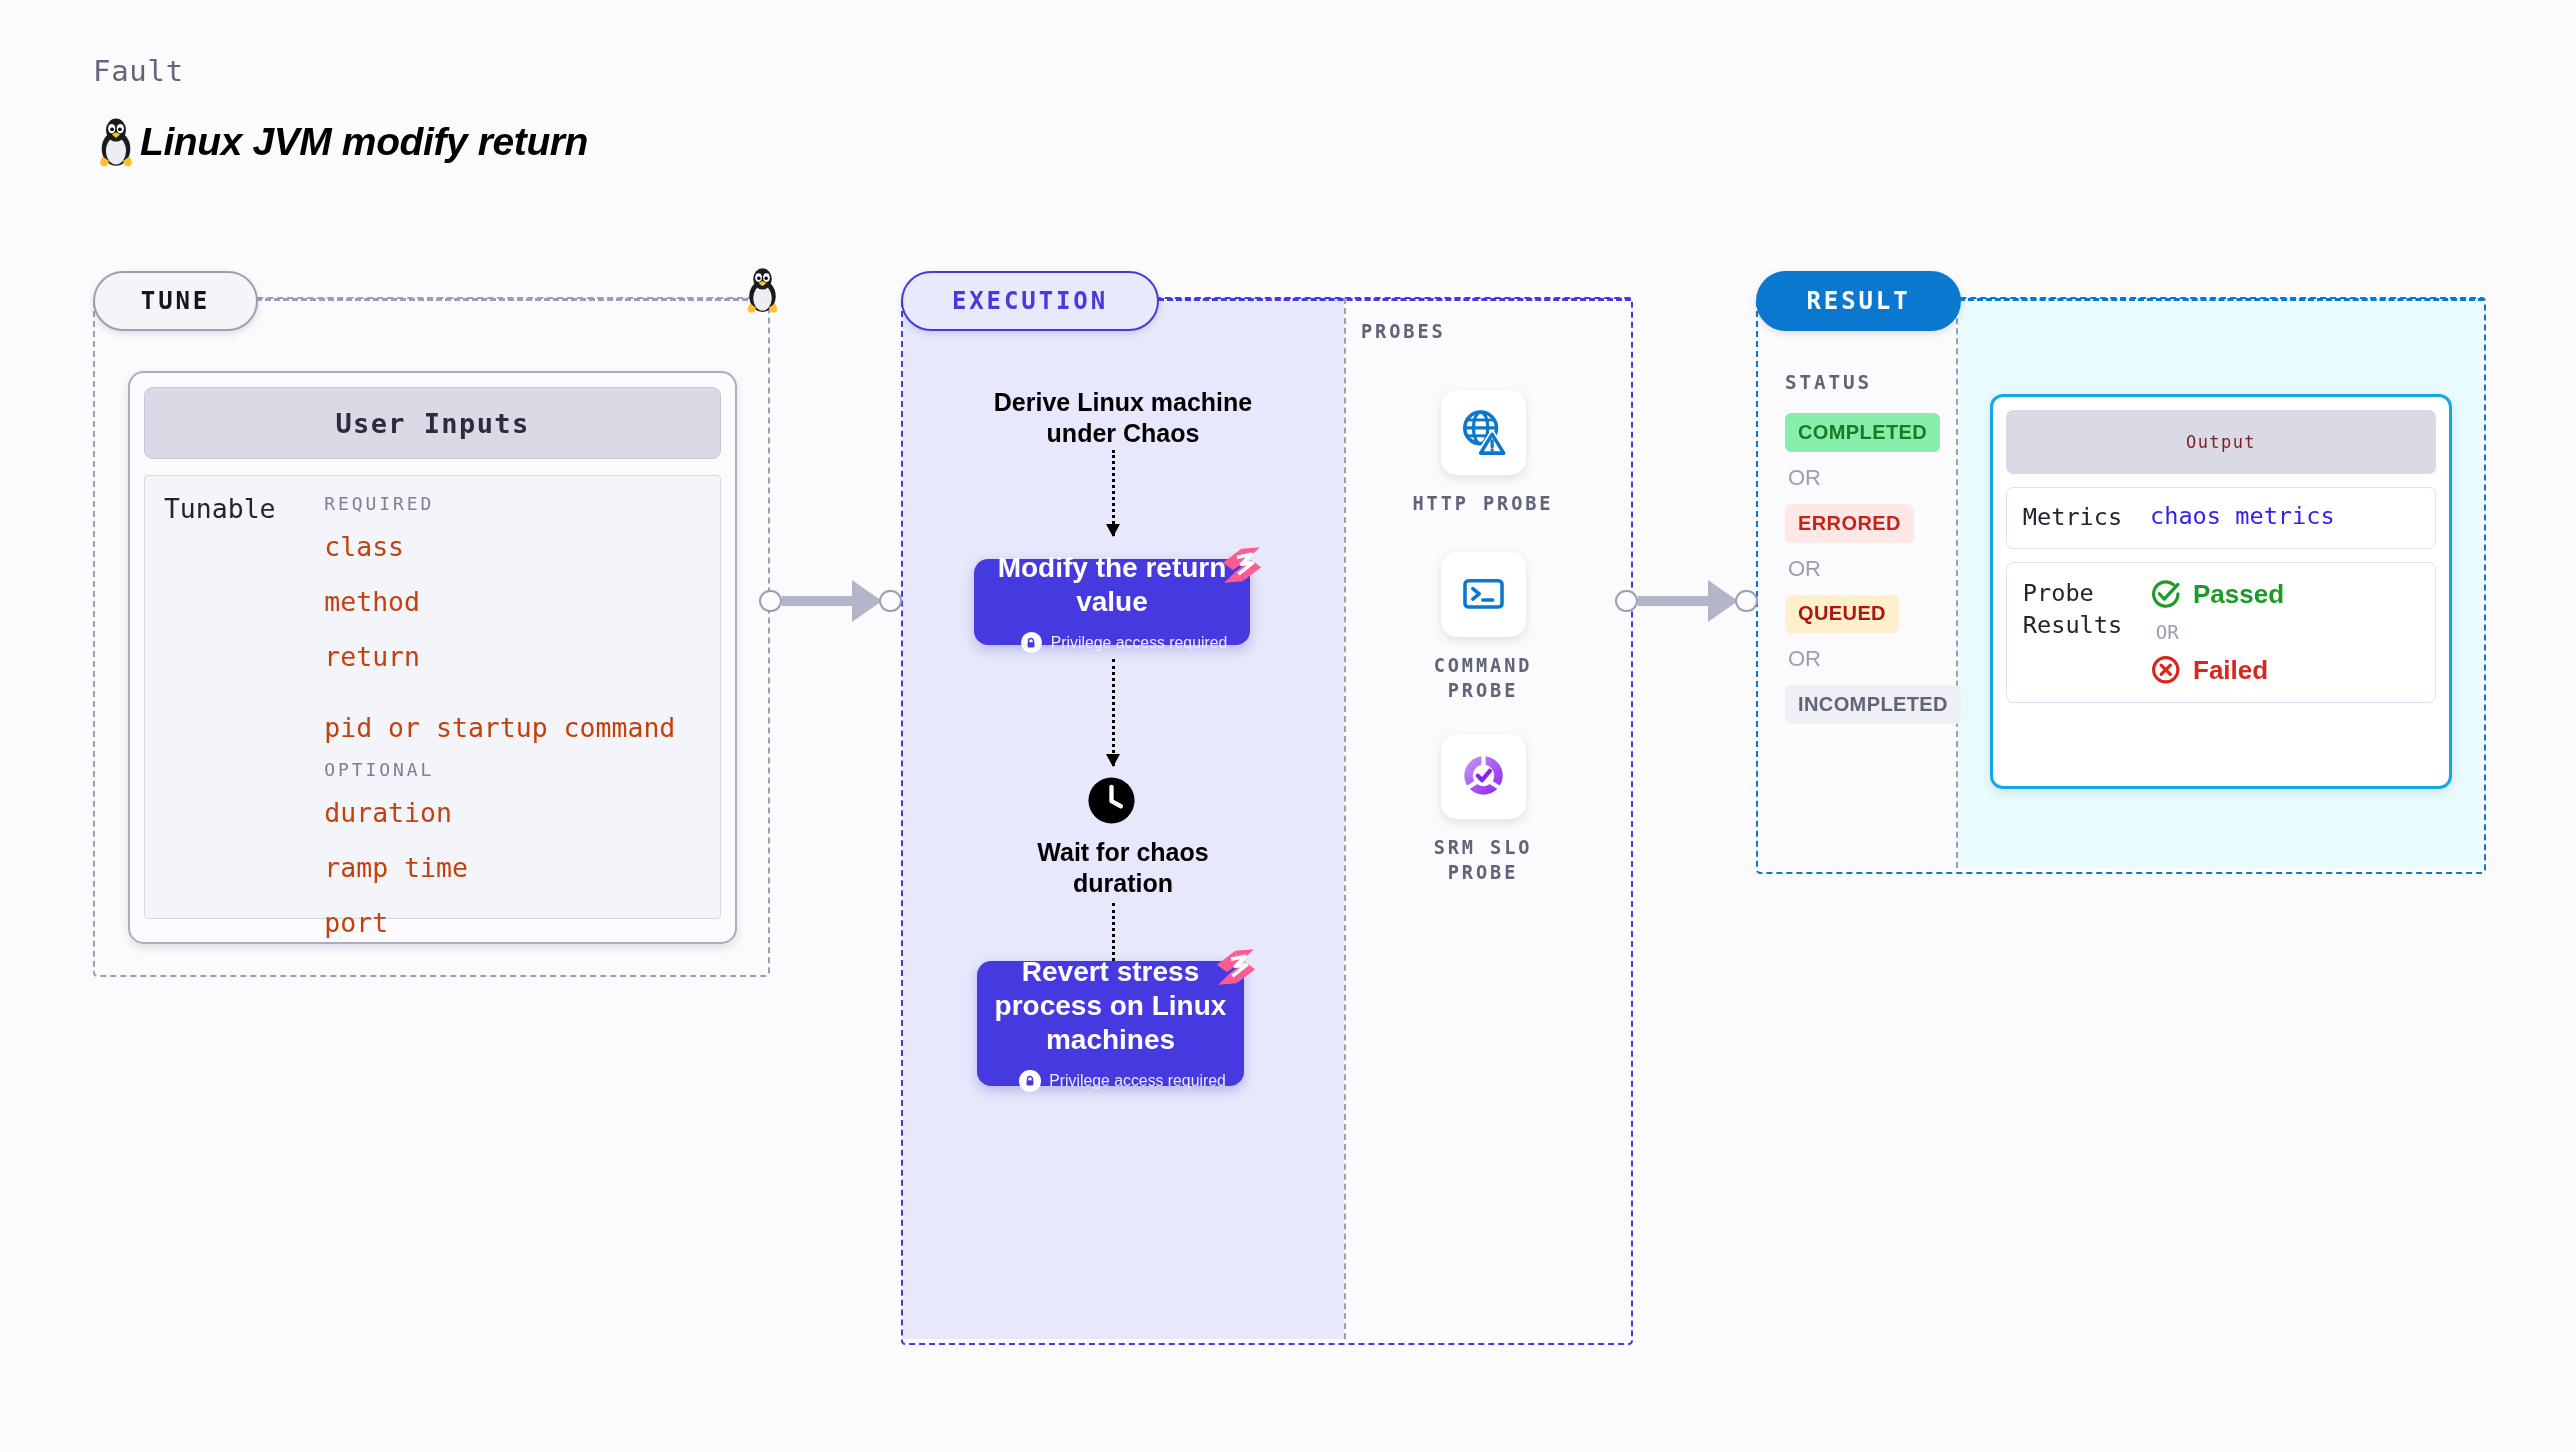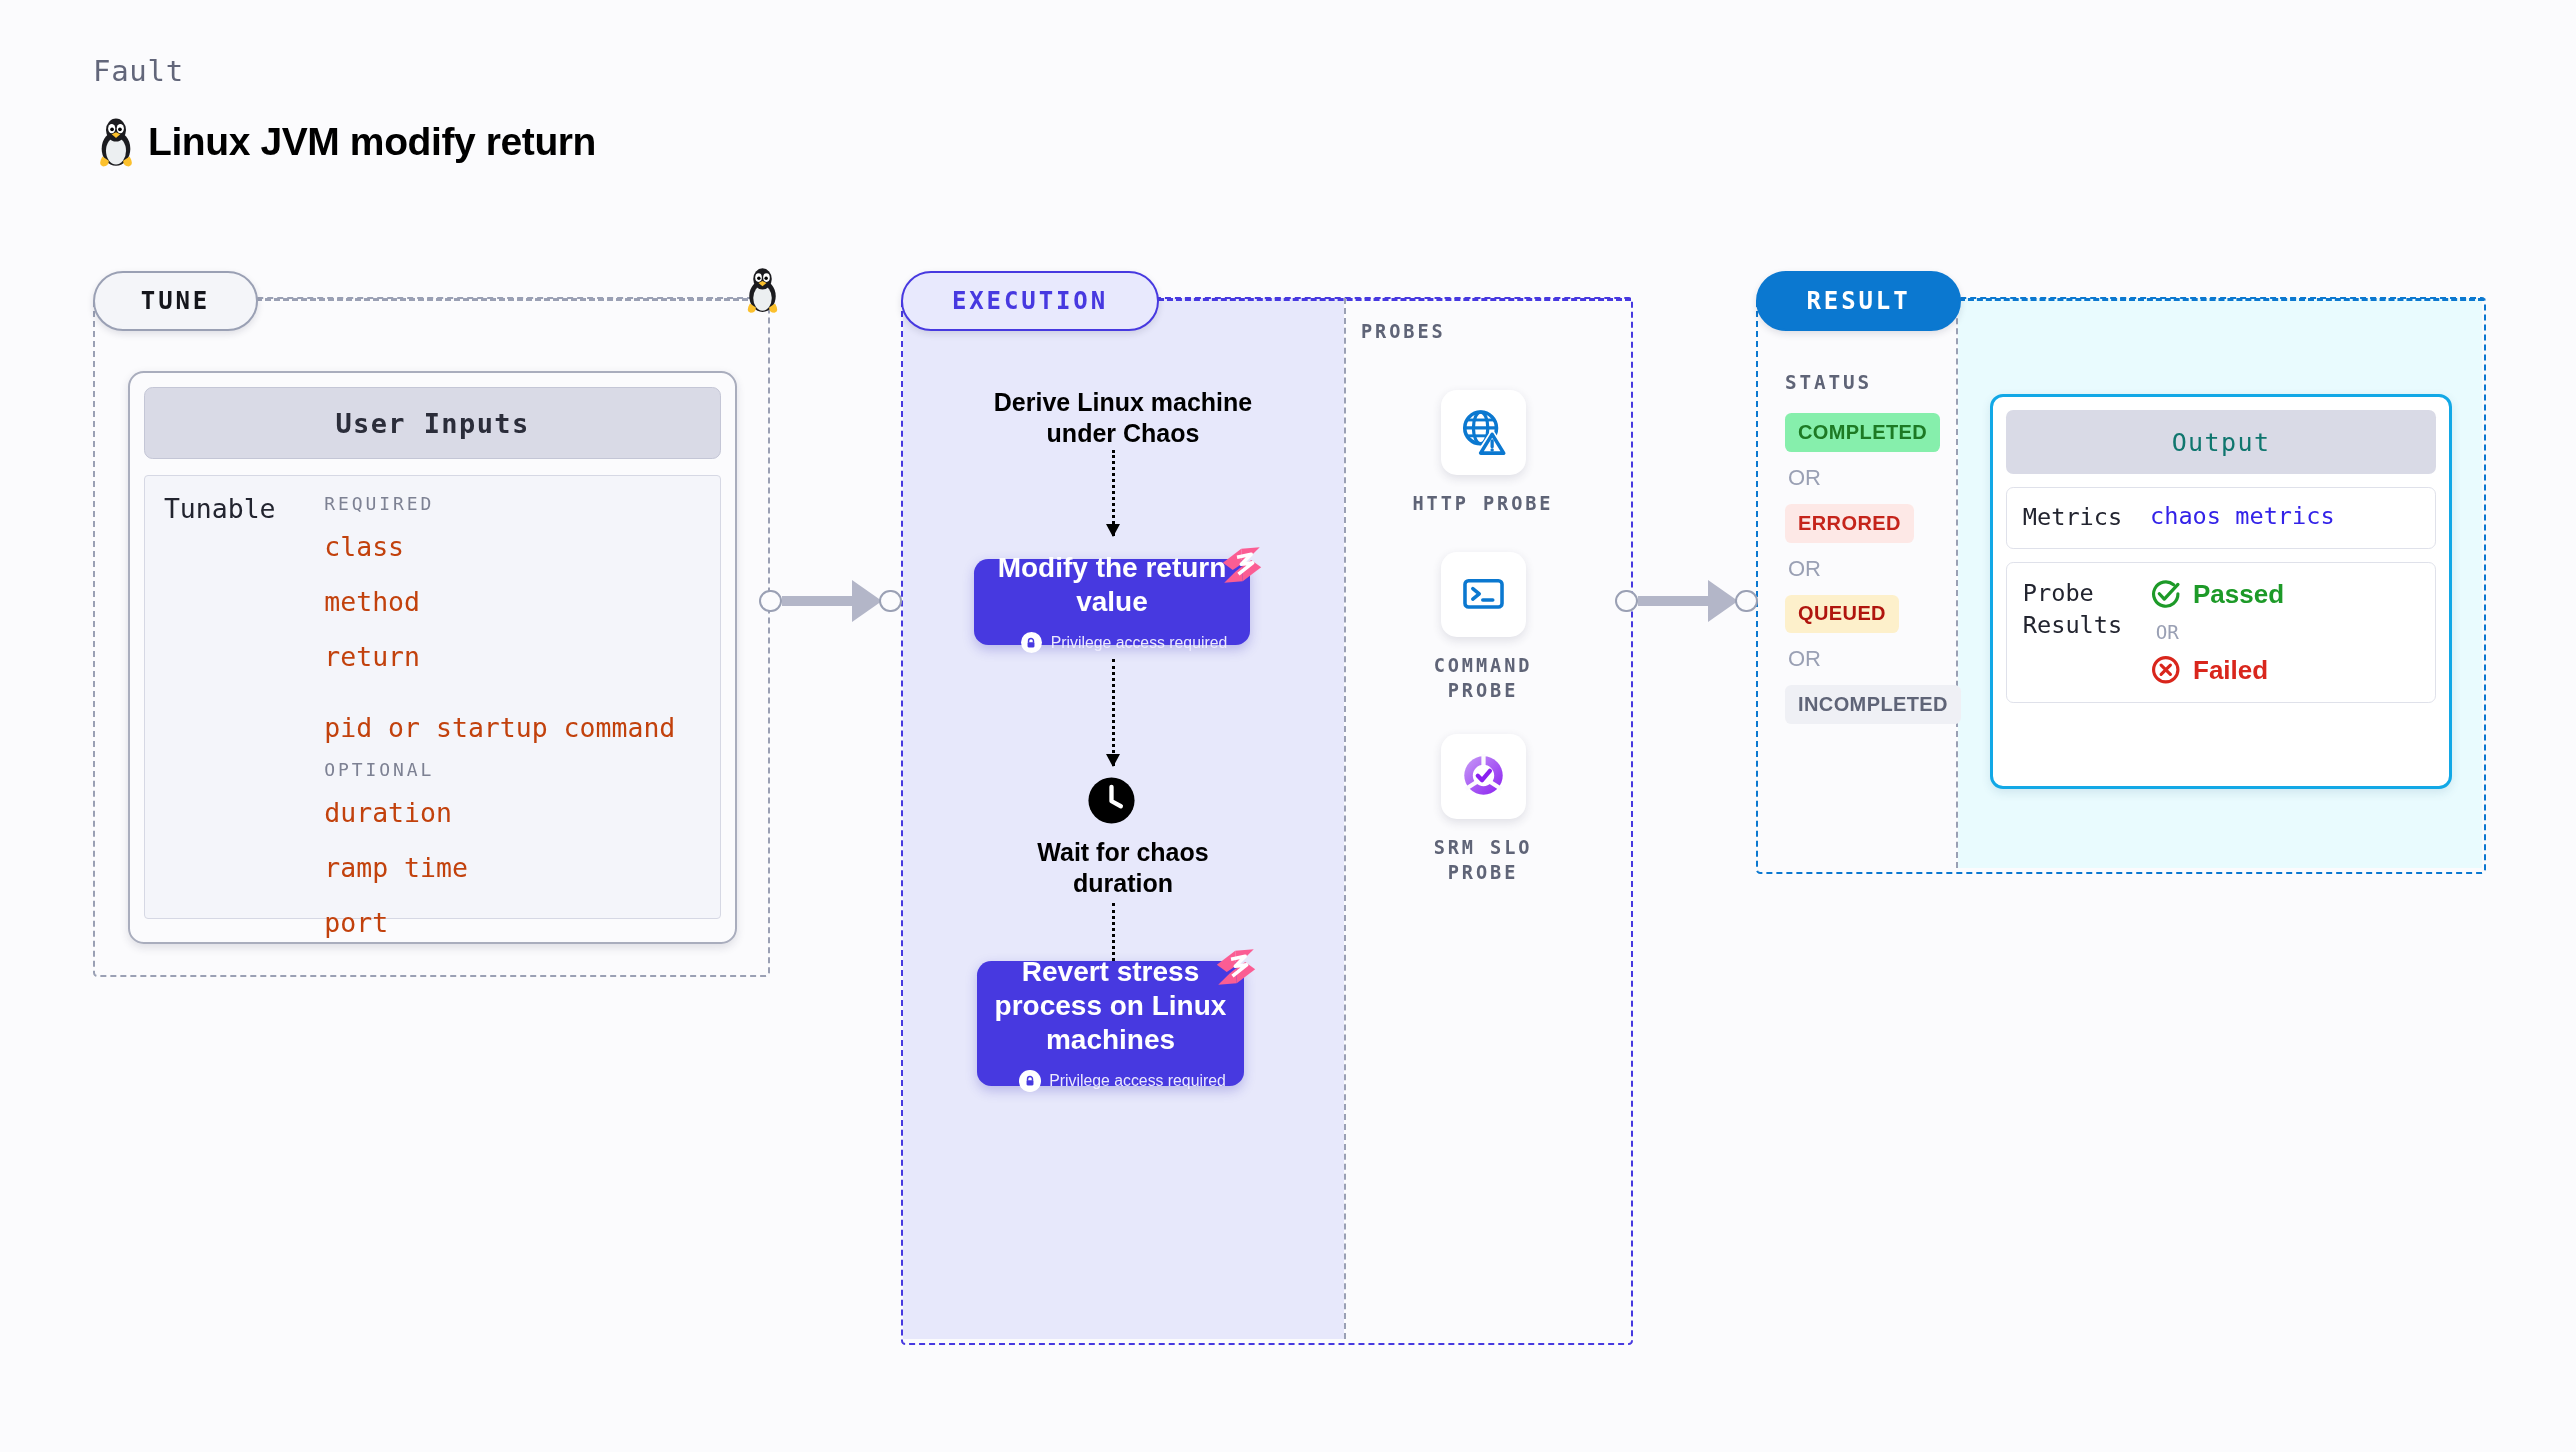--- a/index.html
+++ b/index.html
@@ -10,21 +10,21 @@
     overflow:hidden;position:relative;
   }
   .stage{position:absolute;inset:0;}
 
   
   .fault-label{
     position:absolute;left:93px;top:54px;
     font-family:"DejaVu Sans Mono","Liberation Mono",monospace;
     font-size:29px;color:#62667a;letter-spacing:0.7px;
   }
-  .title-row{position:absolute;left:93px;top:115px;display:flex;align-items:center;gap:9px;}
+  .title-row{position:absolute;left:93px;top:115px;display:flex;align-items:center;gap:1px;font-style:italic;}
   .title-text{font-size:39px;font-weight:bold;color:#000;letter-spacing:-0.4px;}
 
   
   .tux{display:block;}
 
   
   .pill{
     position:absolute;display:flex;align-items:center;justify-content:center;
     font-family:"DejaVu Sans Mono","Liberation Mono",monospace;
     font-weight:bold;letter-spacing:2.9px;border-radius:31.5px;
@@ -190,21 +190,21 @@
   .out-card{
     position:absolute;left:1990px;top:394px;width:462px;height:395px;
     background:#fff;border:3.6px solid #12a8e6;border-radius:13px;
     box-shadow:0 3.6px 10px rgba(30,90,130,.12);
     padding:13px;box-sizing:border-box;
   }
   .out-header{
     height:64px;background:#d9dae6;border-radius:7.2px;
     display:flex;align-items:center;justify-content:center;
     font-family:"DejaVu Sans Mono","Liberation Mono",monospace;
-    font-size:25px;color:#0f766e;letter-spacing:1.4px;
+    font-size:17px;color:#7f1d1d;letter-spacing:1.4px;
   }
   .out-row{
     margin-top:13px;border:1.4px solid #dfe1ea;border-radius:7.2px;
     display:flex;padding:14.3px 0 14.3px 0;box-sizing:border-box;
   }
   .out-row-label{
     width:143px;padding-left:15.8px;box-sizing:border-box;
     font-family:"DejaVu Sans Mono","Liberation Mono",monospace;
     font-size:23.6px;color:#22242f;line-height:1.35;
   }

